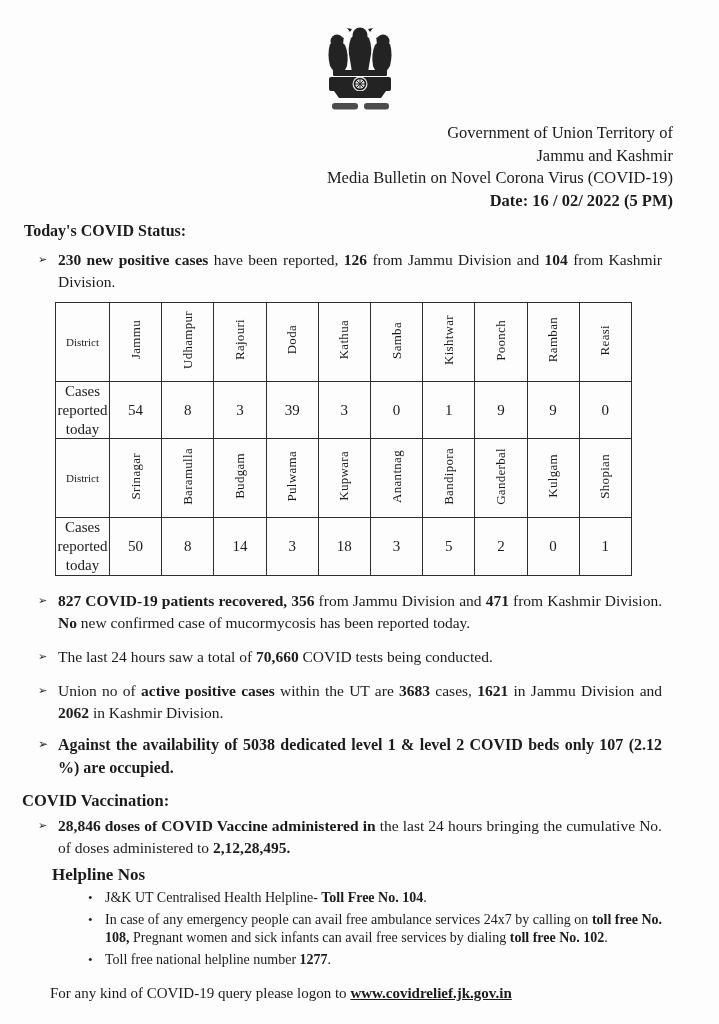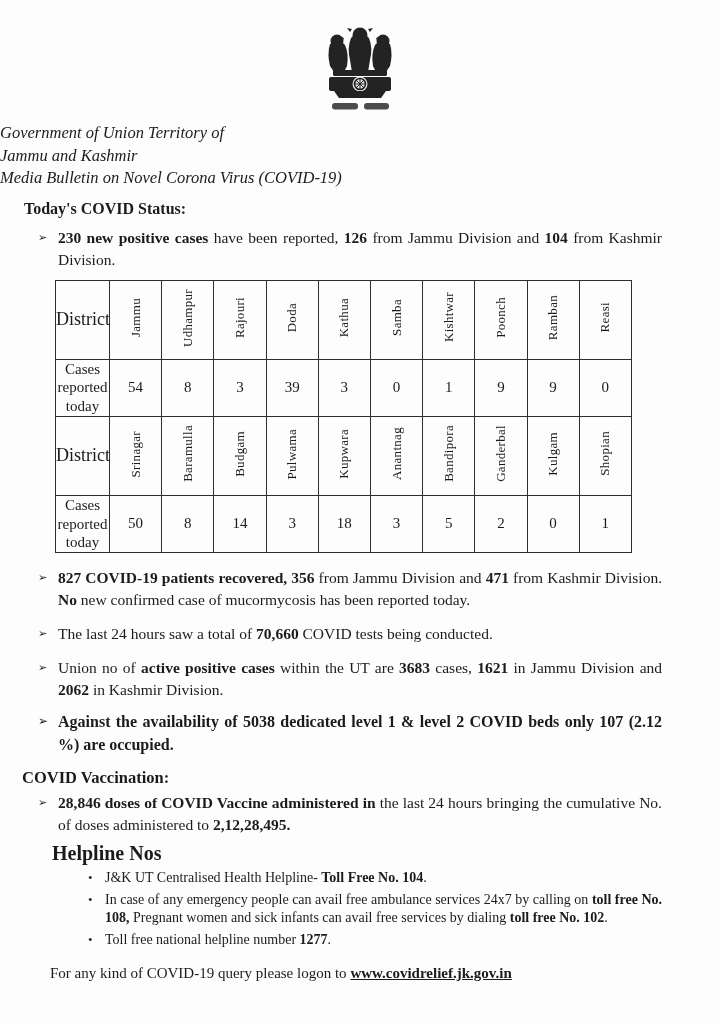--- a/index.html
+++ b/index.html
@@ -11,28 +11,28 @@
     font-family:"Liberation Serif","DejaVu Serif",serif;
     color:#1b1b1b;
     overflow:hidden;
     box-sizing:border-box;
     padding-top:24px;
   }
   
   .emblem-wrap{text-align:center;height:88px;}
   .emblem-wrap svg{display:inline-block;}
   
-  .title-block{margin-top:10px;text-align:left;padding-right:32px;line-height:22.5px;font-size:16.5px;font-style:italic;}
+  .title-block{margin-top:10px;text-align:right;padding-right:46px;line-height:22.5px;font-size:16.5px;}
   .title-block .bold{font-weight:bold;}
   
   .sec-heading{font-weight:bold;font-size:16px;margin:0;}
   .h-today{margin:10px 0 0 24px;}
   .h-bed{margin:10px 0 0 30px;font-size:16.5px;}
   .h-vacc{margin:12px 0 0 22px;font-size:16.5px;}
-  .h-help{margin:6px 0 0 52px;font-size:20px;}
+  .h-help{margin:6px 0 0 52px;font-size:17px;}
   
   .bullet{display:flex;align-items:flex-start;margin:9px 57px 0 38px;}
   .bullet .arrow{
     flex:0 0 18px;
     font-family:"DejaVu Sans",sans-serif;
     font-size:11px;line-height:22px;
     color:#222;
   }
   .bullet .btext{
     flex:1;margin:0;padding-left:2px;
@@ -48,21 +48,21 @@
     border-collapse:collapse;
     table-layout:fixed;
     width:577px;
     margin:9px 0 0 55px;
   }
   table.cases td{
     border:1.6px solid #2e2e2e;
     text-align:center;vertical-align:middle;
     padding:0;background:#fdfdfd;
   }
-  td.label-cell{width:53px;font-size:18px;}
+  td.label-cell{width:53px;font-size:11px;}
   td.cases-label-cell{width:53px;font-size:12.5px;line-height:1.25;padding:2px;}
   tr.name-row td{height:78px;}
   tr.value-row td{height:53px;font-size:15px;}
   .vtext{
     writing-mode:vertical-rl;
     transform:rotate(180deg);
     white-space:nowrap;
     font-size:13px;
     letter-spacing:.3px;
     display:inline-block;
@@ -123,20 +123,21 @@
         <rect x="12" y="79" width="26" height="6.5" rx="3"></rect>
         <rect x="44" y="79" width="25" height="6.5" rx="3"></rect>
       </g>
     </svg>
   </div>
 
   <div class="title-block">
     <div>Government of Union Territory of</div>
     <div>Jammu and Kashmir</div>
     <div>Media Bulletin on Novel Corona Virus (COVID-19)</div>
+    <div class="bold">Date: 16 / 02/ 2022 (5 PM)</div>
   </div>
 
   <h2 class="sec-heading h-today">Today's COVID Status:</h2>
 
   <div class="bullet">
     <span class="arrow">➢</span>
     <p class="btext"><span class="seg-b">230 new positive cases</span><span> have been reported, </span><span class="seg-b">126</span><span> from Jammu Division and </span><span class="seg-b">104</span><span> from Kashmir Division.</span></p>
   </div>
 
   <table class="cases">

